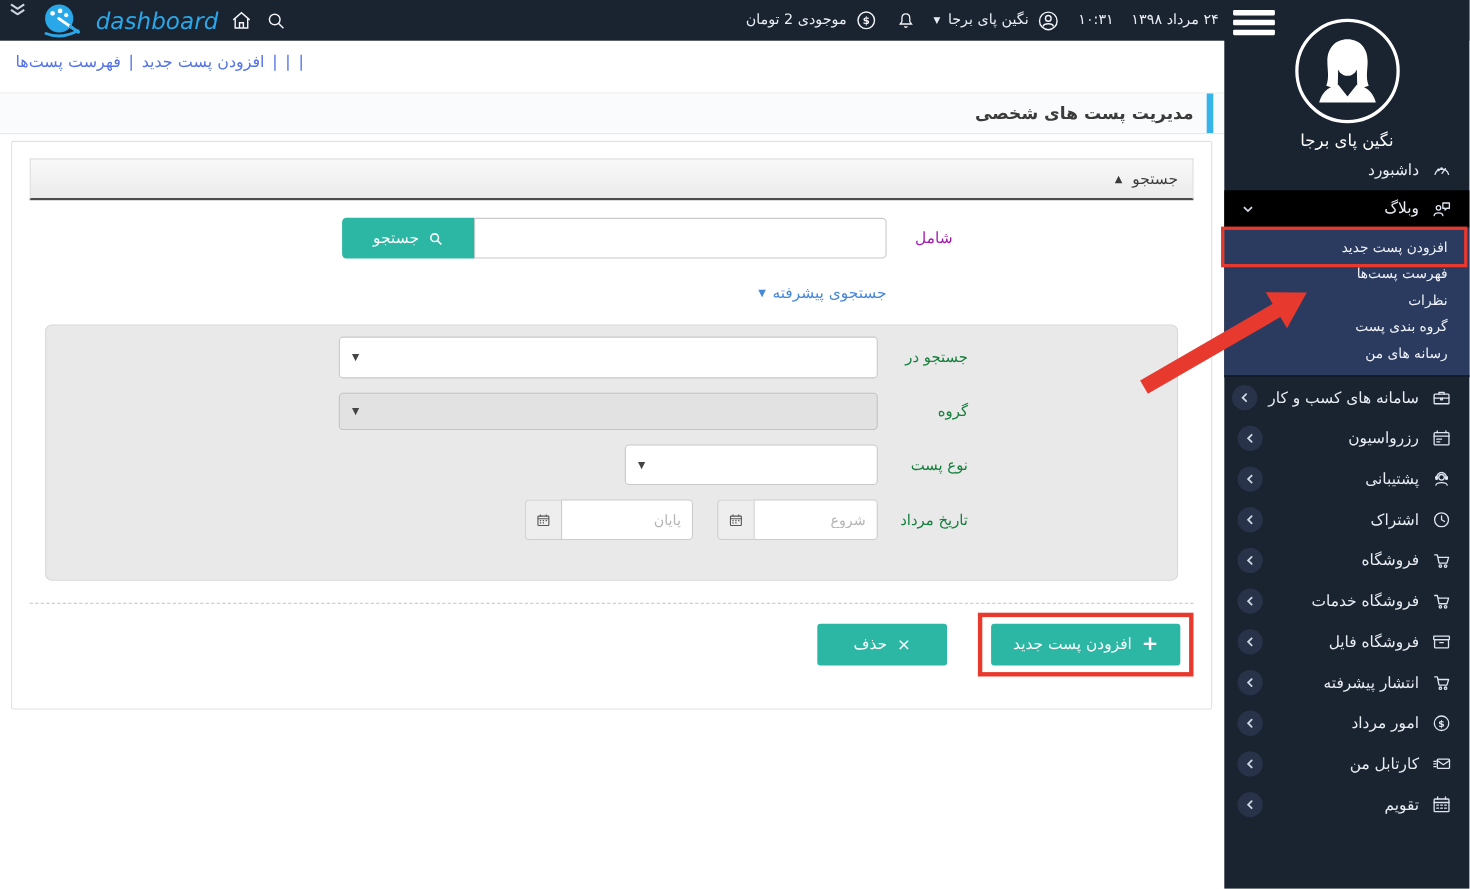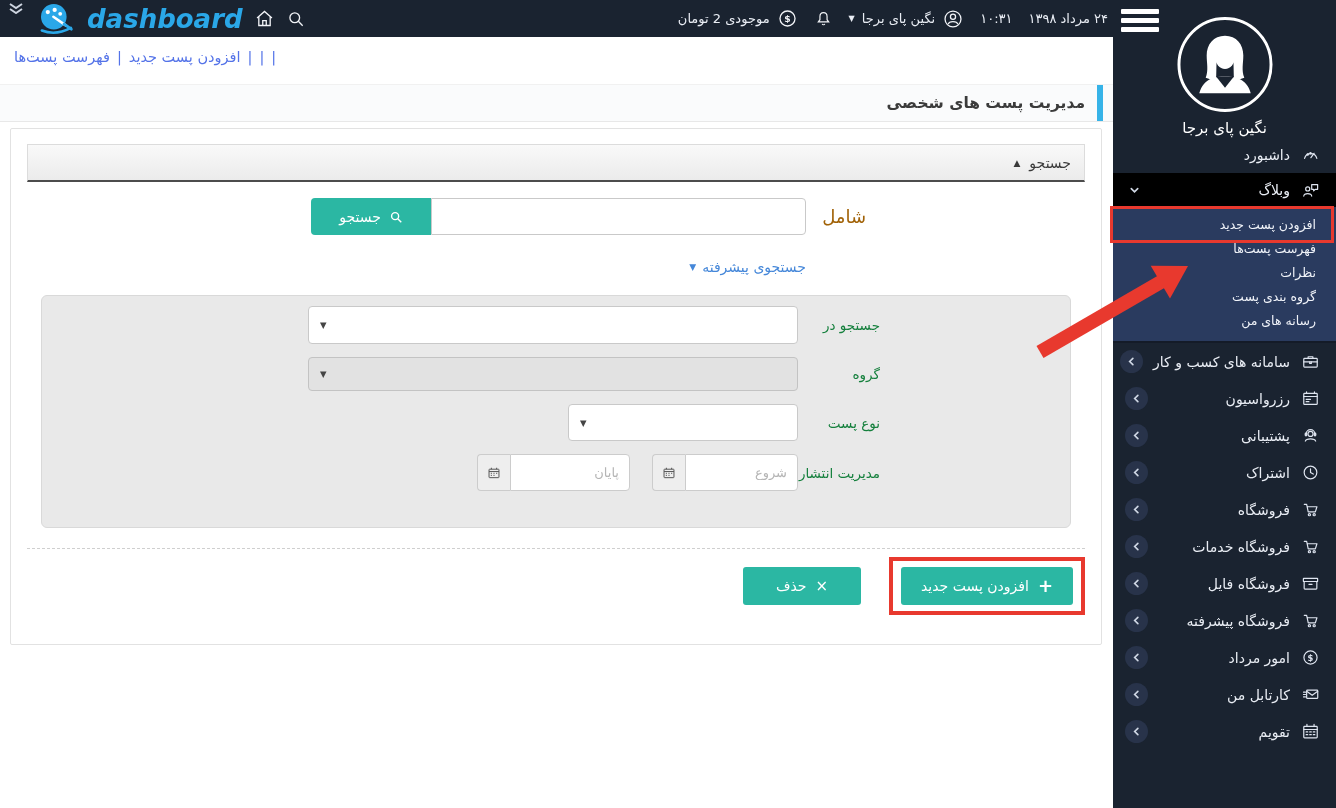--- a/index.html
+++ b/index.html
@@ -4,41 +4,41 @@
 <style>
 * { margin:0; padding:0; box-sizing:border-box; }
 html,body { width:1336px; height:808px; }
 body { position:relative; overflow:hidden; background:#fff;
   font-family:"DejaVu Sans","Liberation Sans",sans-serif; direction:rtl; }
 
 
 .topbar { position:absolute; left:0; top:0; width:1336px; height:37px; background:#1a2330; z-index:1; }
 .tb-left { position:absolute; left:6px; top:0; height:37px; display:flex; align-items:center; gap:11px; direction:ltr; }
 .collapse-chev { color:#cdd4e0; display:flex; margin:-20px 0 0 2px; }
-.brand { color:#2aa7e8; font-style:italic; font-weight:bold; font-size:26px; }
+.brand { color:#2aa7e8; font-style:italic; font-weight:normal; font-size:21px; }
 .tb-icon { color:#f2f4f8; display:flex; align-items:center; }
 .tb-right { position:absolute; right:228px; top:0; height:37px; display:flex; align-items:center; direction:rtl; gap:16px; color:#e9edf4; font-size:13px; white-space:nowrap; }
 .tb-group { display:flex; align-items:center; gap:7px; direction:rtl; }
 .caret-ch { font-size:8px; line-height:1; }
 
 
 .content { position:absolute; left:0; top:37px; width:1113px; height:771px; background:#fff; }
 .breadcrumb { position:absolute; left:14px; top:12px; direction:ltr; display:flex; gap:7px; font-size:14.5px; color:#5473e8; white-space:nowrap; }
 .titlebar { position:absolute; left:0; top:47px; width:1113px; height:38px; background:#fafbfc; border-top:1px solid #f1f1f1; border-bottom:1px solid #e8e8e8; }
 .accent { position:absolute; right:10px; top:0; width:6px; height:36px; background:#36b3e8; }
 .page-title { position:absolute; right:28px; top:0; line-height:37px; font-size:15.5px; font-weight:bold; color:#3b3b3b; }
 
 .card { position:absolute; left:10px; top:91px; width:1092px; height:517px; background:#fff; border:1px solid #e2e2e2; border-radius:2px; }
 .search-header { margin:15px 16px 0; height:38px; background:linear-gradient(#f9f9f9,#ebebeb); border:1px solid #dcdcdc; border-bottom:2px solid #4c4c4c; display:flex; direction:rtl; align-items:center; gap:9px; padding:0 13px; font-size:14px; color:#3a3a3a; }
 .caret-up { font-size:9px; color:#3a3a3a; }
 .search-body { margin:0 16px; border-bottom:1px dashed #cfcfcf; padding:10px 0 20px; }
 
 .form-row { display:flex; direction:rtl; align-items:center; }
 .row-contains { padding-right:219px; margin-top:6px; }
-.form-label { width:60px; font-size:18px; color:#a16207; flex-shrink:0; white-space:nowrap; }
+.form-label { width:60px; font-size:14px; color:#a21caf; flex-shrink:0; white-space:nowrap; }
 .input-group { display:flex; direction:rtl; height:37px; }
 .text-input { width:375px; height:37px; border:1px solid #c9c9c9; border-radius:0 4px 4px 0; padding:0 10px; font-size:13.5px; color:#444; direction:rtl; outline:none; }
 .btn-search { width:120px; height:37px; background:#2bb7a3; color:#fff; border:none; border-radius:4px 0 0 4px; display:flex; direction:rtl; align-items:center; justify-content:center; gap:8px; font-size:14px; cursor:pointer; font-family:inherit; }
 
 .adv-row { margin-top:24px; display:flex; direction:rtl; padding-right:279px; }
 .adv-link { display:flex; direction:rtl; align-items:center; gap:6px; color:#4587d9; font-size:14px; cursor:pointer; white-space:nowrap; }
 .adv-link .lbl { }
 .caret-dn-blue { font-size:9px; }
 
 .adv-panel { margin:20px 14px 0; height:233px; background:#e9e9e9; border:1px solid #d9d9d9; border-radius:6px; padding-top:10px; }
@@ -213,21 +213,21 @@
             <span class="sel-caret">▼</span>
           </div>
         </div>
         <div class="panel-row">
           <span class="panel-label">نوع پست</span>
           <div class="select w-mid">
             <span class="sel-caret">▼</span>
           </div>
         </div>
         <div class="panel-row">
-          <span class="panel-label">مدیریت انتشار</span>
+          <span class="panel-label">تاریخ مرداد</span>
           <div class="date-fields">
             <div class="date-group">
               <input class="date-input" type="text" placeholder="شروع" style="">
               <span class="date-addon">
                 <svg width="14" height="14" viewBox="0 0 24 24" fill="none" stroke="currentColor" stroke-width="1.7">
                     <rect x="3.5" y="5.5" width="17" height="14.5" rx="1"></rect>
                     <path d="M3.5 9.5 H20.5"></path>
                     <path d="M7.5 5.5 V3 M16.5 5.5 V3"></path>
                     <path d="M6.5 12.5 H8.5 M11 12.5 H13 M15.5 12.5 H17.5 M6.5 16 H8.5 M11 16 H13"></path>
                   </svg>
@@ -423,21 +423,21 @@
         </span>
       </div>
       <div class="menu-item main">
         <span class="mi-icon">
           <svg width="20" height="19" viewBox="0 0 24 24" fill="none" stroke="currentColor" stroke-width="1.5" stroke-linecap="round" stroke-linejoin="round">
             <path d="M3.5 5.5 H6.5 L8.5 15 H17.5 L19.5 8.5 H7.8"></path>
             <circle cx="10" cy="18.5" r="1.4"></circle>
             <circle cx="16" cy="18.5" r="1.4"></circle>
           </svg>
         </span>
-        <span>فروشگاه پیشرفته</span>
+        <span>انتشار پیشرفته</span>
         <span class="mi-chev">
           <svg width="11" height="11" viewBox="0 0 12 12">
             <path d="M7.5 2.5 L4 6 L7.5 9.5" fill="none" stroke="currentColor" stroke-width="1.8" stroke-linecap="round"></path>
           </svg>
         </span>
       </div>
       <div class="menu-item main">
         <span class="mi-icon">
           <svg width="19" height="19" viewBox="0 0 24 24" fill="none" stroke="currentColor" stroke-width="1.5" stroke-linecap="round" stroke-linejoin="round">
             <circle cx="12" cy="12" r="8.3"></circle>

